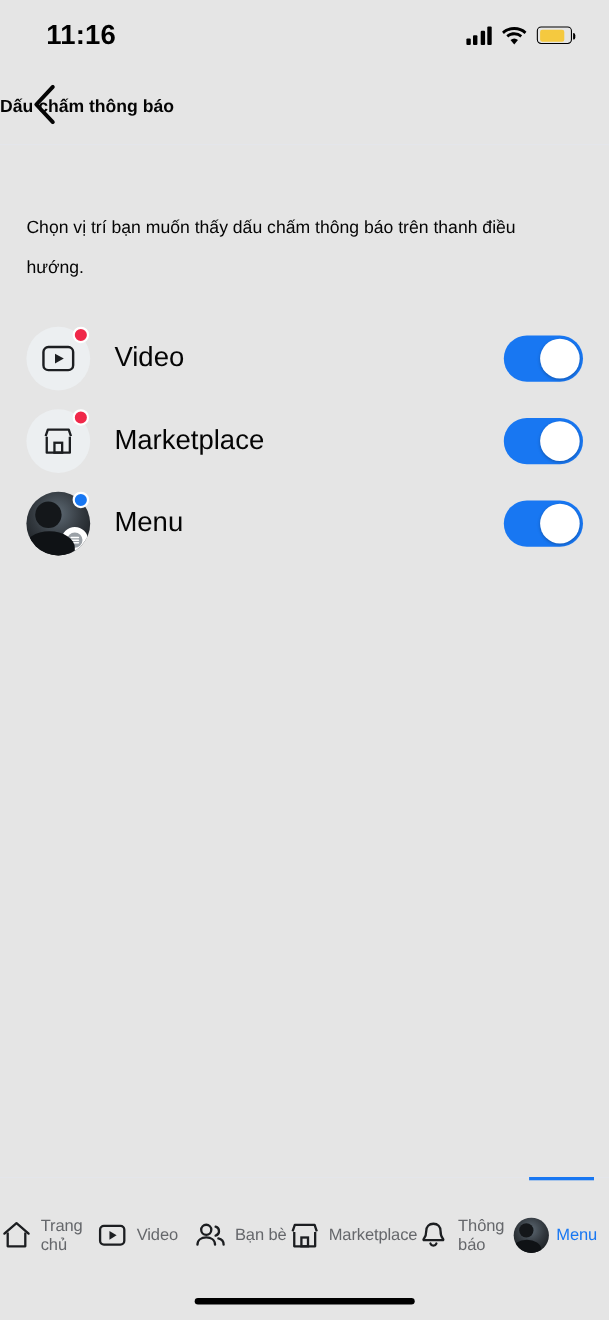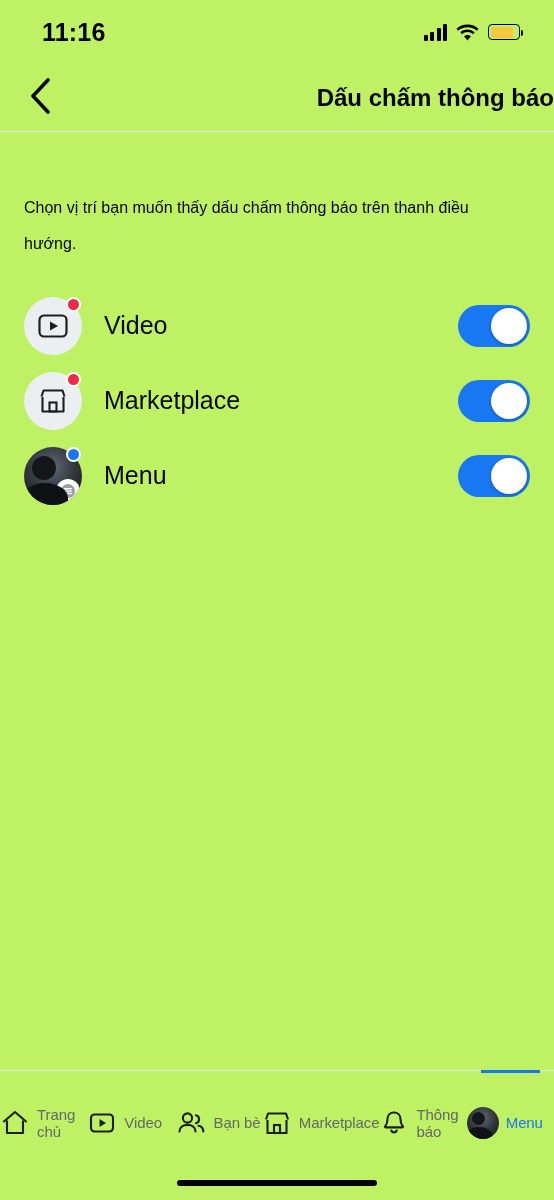--- a/index.html
+++ b/index.html
@@ -14,21 +14,21 @@
     -webkit-font-smoothing: antialiased;
     overflow: hidden;
     position: relative;
   }
   .phone {
     width: 554px;
     height: 1200px;
     position: relative;
     display: flex;
     flex-direction: column;
-    background: #bef264;
+    background: #e5e5e5;
   }
 
   
   .status-bar {
     height: 64px;
     flex: 0 0 64px;
     display: flex;
     align-items: center;
     justify-content: space-between;
     padding: 0 34px 0 42px;
@@ -105,22 +105,22 @@
     display: flex;
     align-items: center;
     justify-content: center;
     margin-left: 10px;
     cursor: pointer;
   }
   .nav-title {
     position: absolute;
     left: 0;
     right: 0;
-    text-align: right;
-    font-size: 24px;
+    text-align: left;
+    font-size: 16px;
     font-weight: bold;
     color: #050505;
     pointer-events: none;
   }
 
   
   .content {
     flex: 1 1 auto;
     padding: 0 24px;
     box-sizing: border-box;

